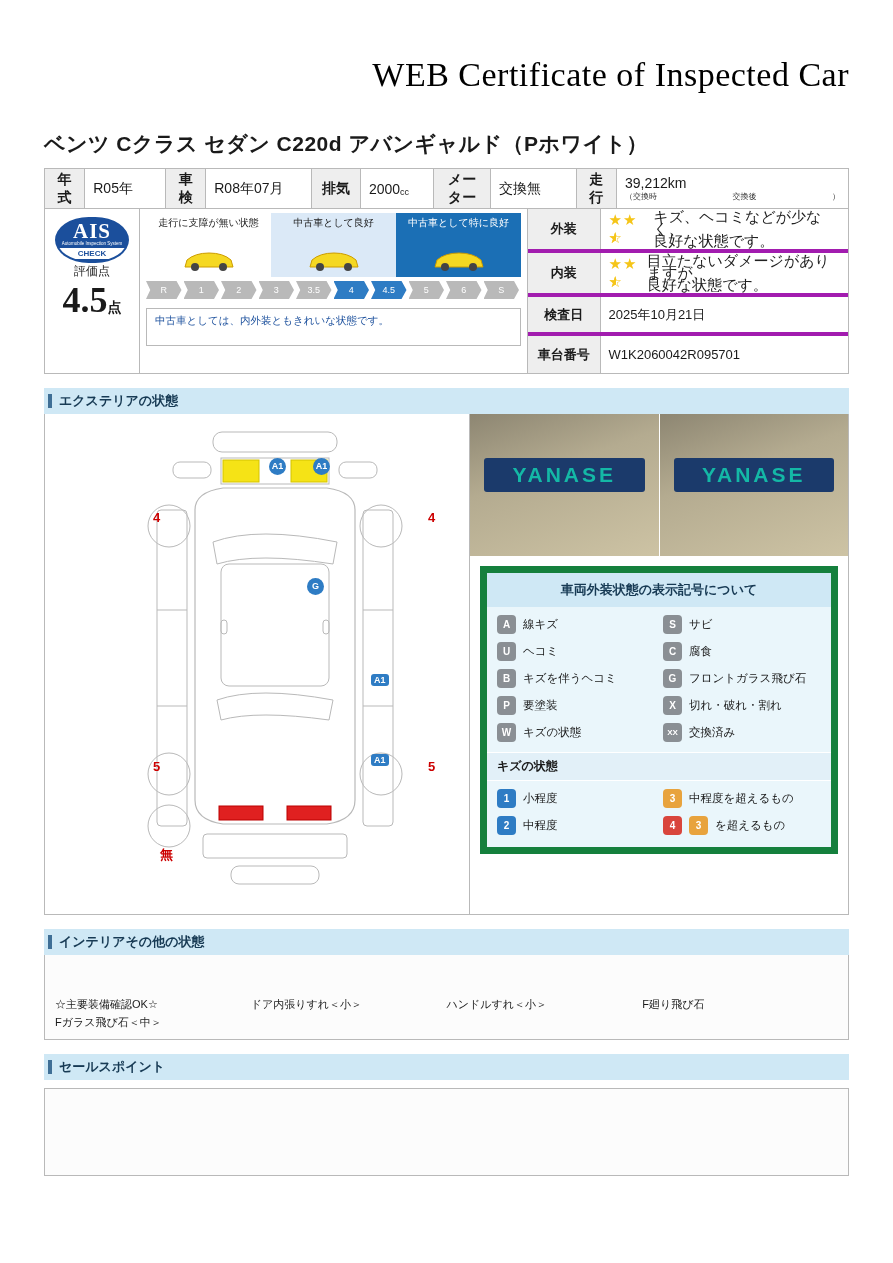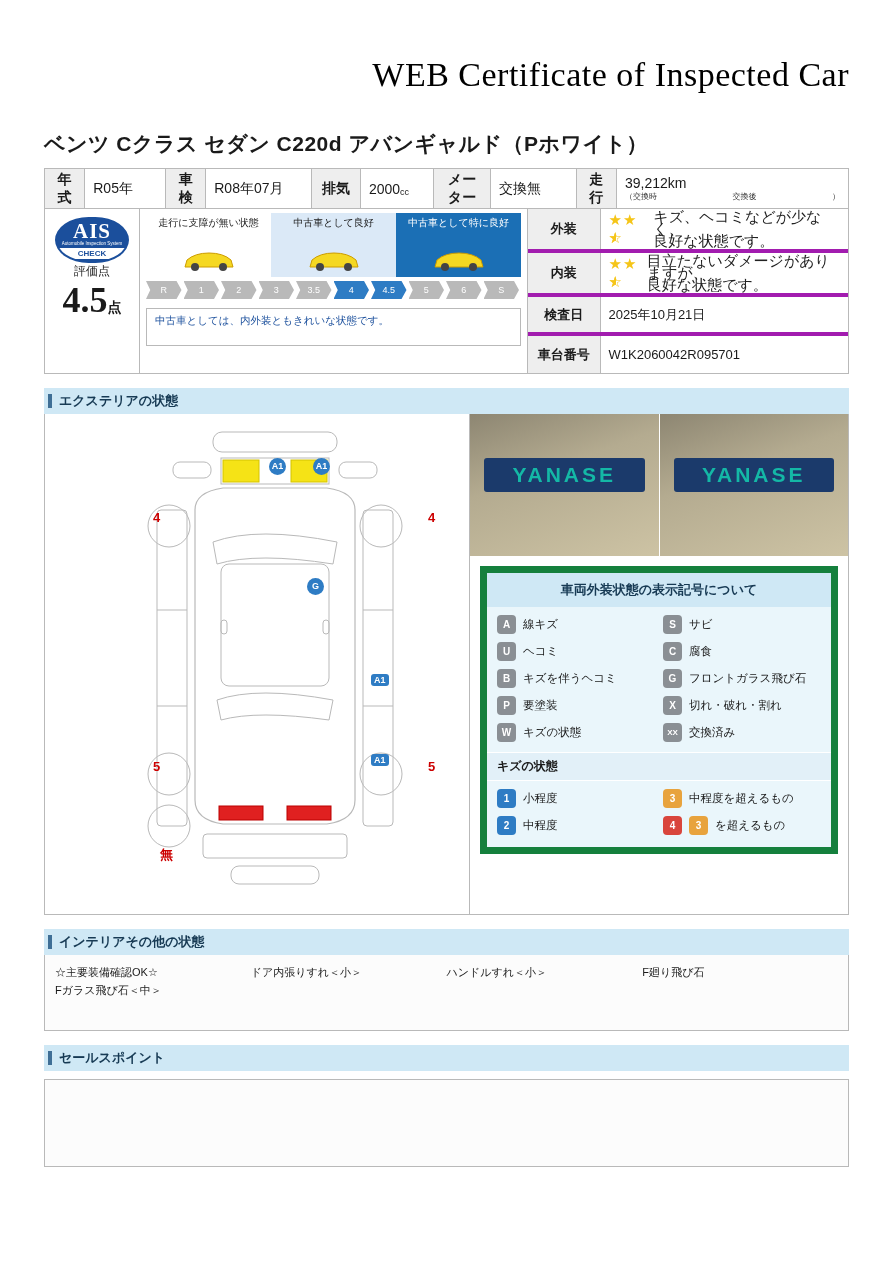--- a/index.html
+++ b/index.html
@@ -212,21 +212,21 @@
   }
   .badge.round { border-radius: 50%; width: 17px; height: 17px; padding: 0; line-height: 17px; }
   .rednum { position: absolute; color: #c00; font-size: 13px; font-weight: bold; }
 
   
   .textbox {
     border: 1px solid #b9b9b9; border-top: none;
     min-height: 76px; padding: 8px 10px; font-size: 11px; line-height: 18px;
     background: #fcfcfc;
   }
-  .tb-grid { display: flex; flex-wrap: wrap; }
+  .tb-grid { display: flex; flex-wrap: wrap; margin-top: 32px; }
   .tb-grid span { width: 25%; }
   .sales {
     border: 1px solid #b9b9b9;
     height: 88px; margin-top: 8px; background: #fcfcfc;
   }
 </style>
 </head>
 <body>
 
 <div class="page">

